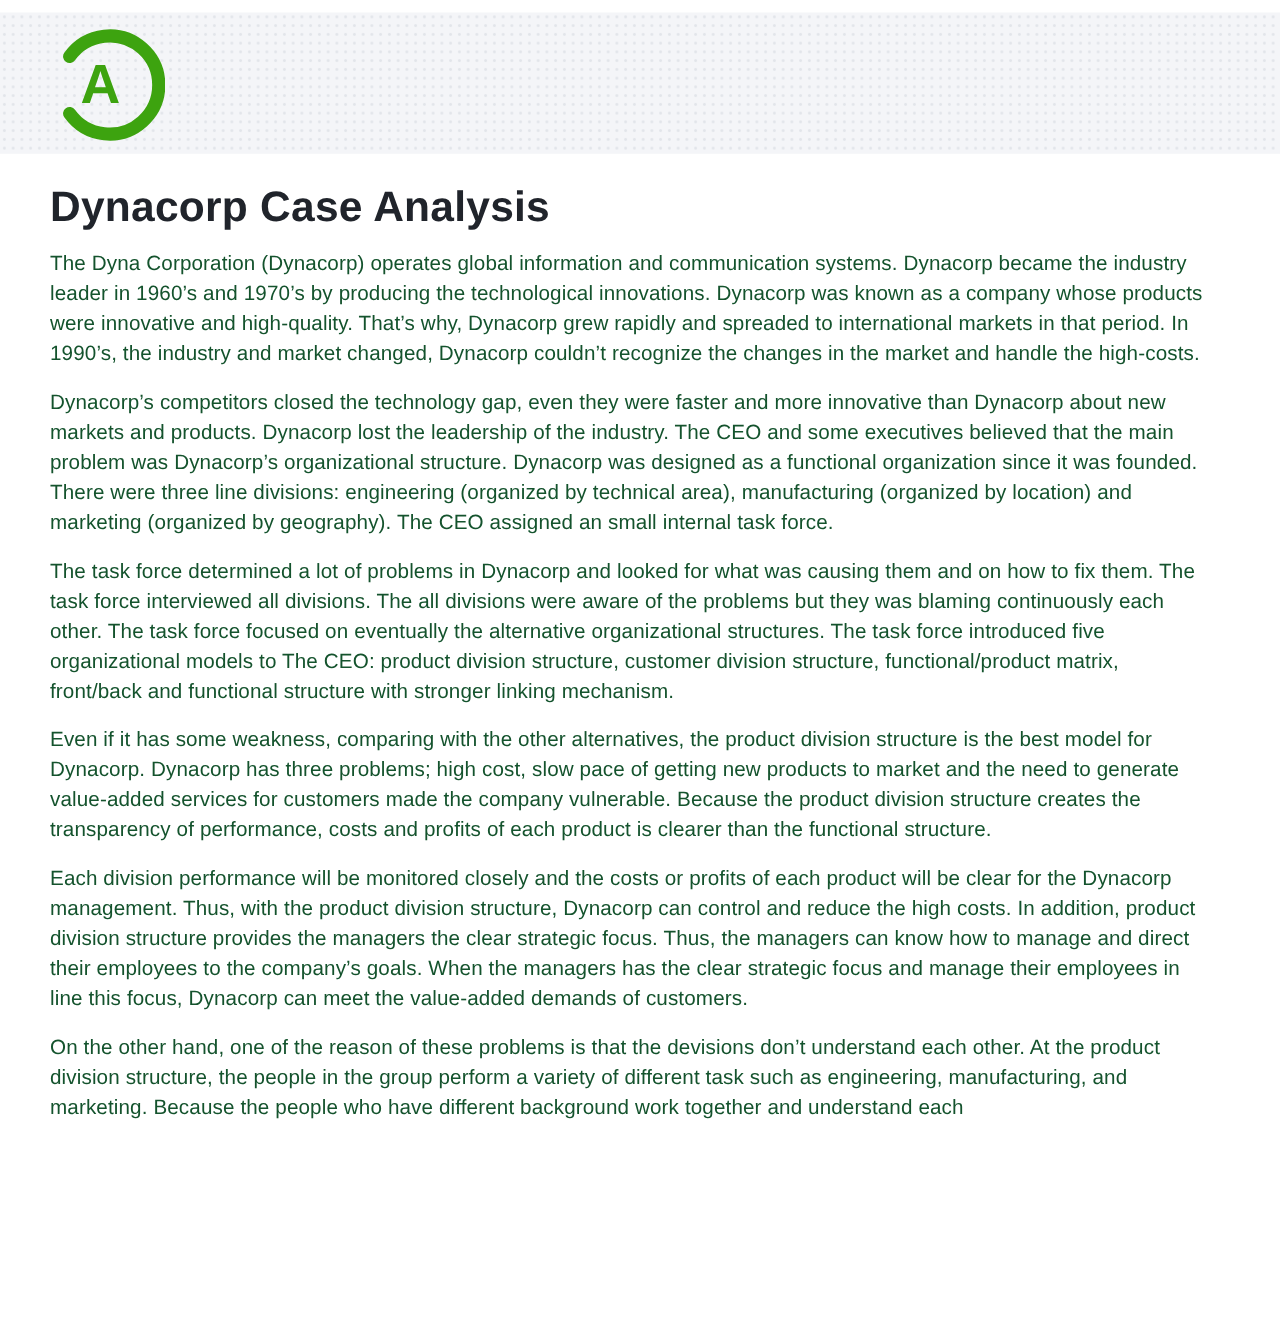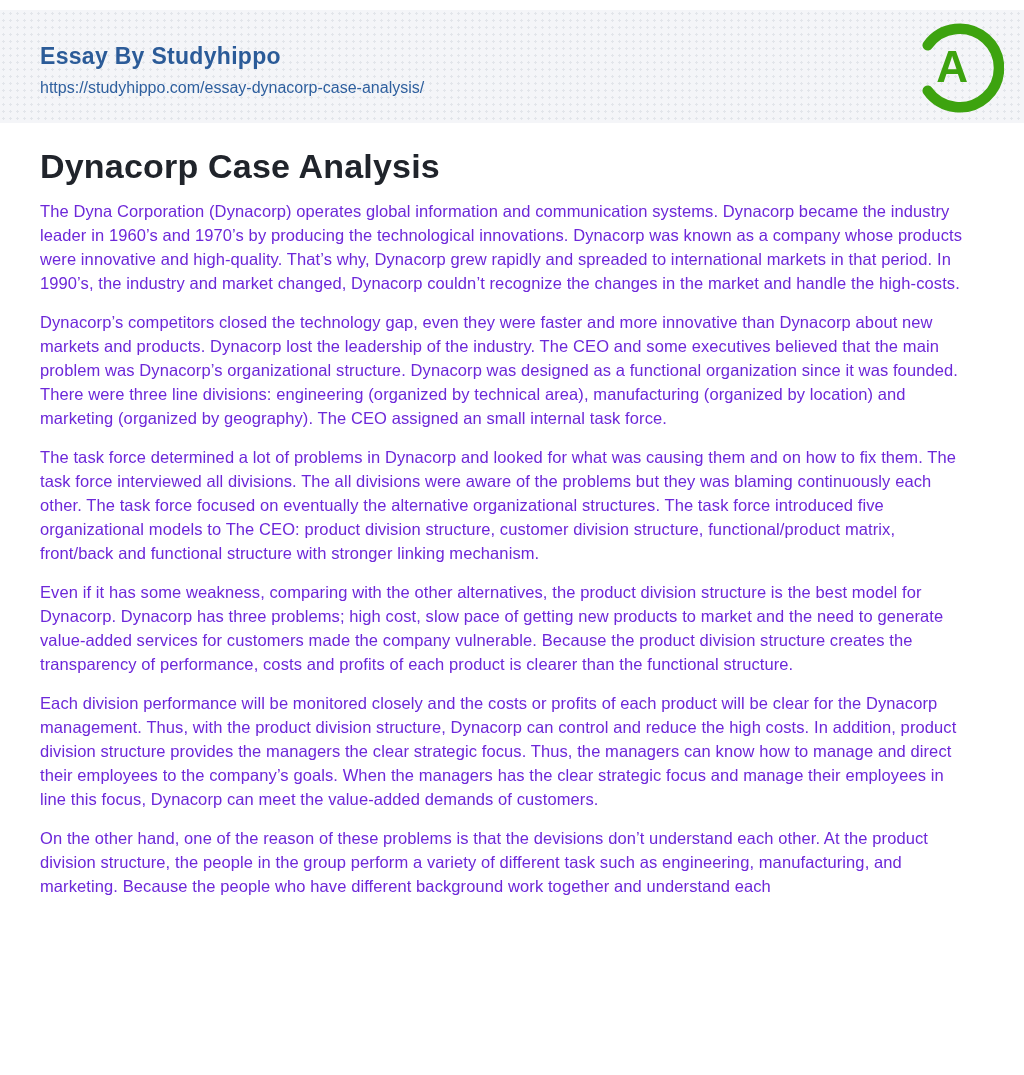--- a/index.html
+++ b/index.html
@@ -47,35 +47,31 @@
   .page-title {
     font-size: 34px;
     font-weight: 800;
     letter-spacing: 0.2px;
     color: #20242b;
     margin-bottom: 13px;
   }
   .essay p {
     font-size: 16.5px;
     line-height: 24px;
-    color: #6d28d9;
+    color: #14532d;
     margin-bottom: 15px;
     letter-spacing: 0.1px;
   }
 </style>
 </head>
 <body>
 
 <div class="top-strip"></div>
 
 <div class="header">
-  <div class="header-text">
-    <div class="brand">Essay By Studyhippo</div>
-    <a class="site-url" href="#">https://studyhippo.com/essay-dynacorp-case-analysis/</a>
-  </div>
   <div class="logo-wrap">
     <svg width="92" height="92" viewBox="0 0 96 96">
       <path d="M 16.4 24.2 A 41 41 0 1 1 16.4 71.8" fill="none" stroke="#3da30f" stroke-width="11" stroke-linecap="round"></path>
       <text x="42" y="63" text-anchor="middle" font-family="Liberation Sans, sans-serif" font-size="46" font-weight="bold" fill="#3da30f">A</text>
     </svg>
   </div>
 </div>
 
 <div class="content">
   <h1 class="page-title">Dynacorp Case Analysis</h1>

